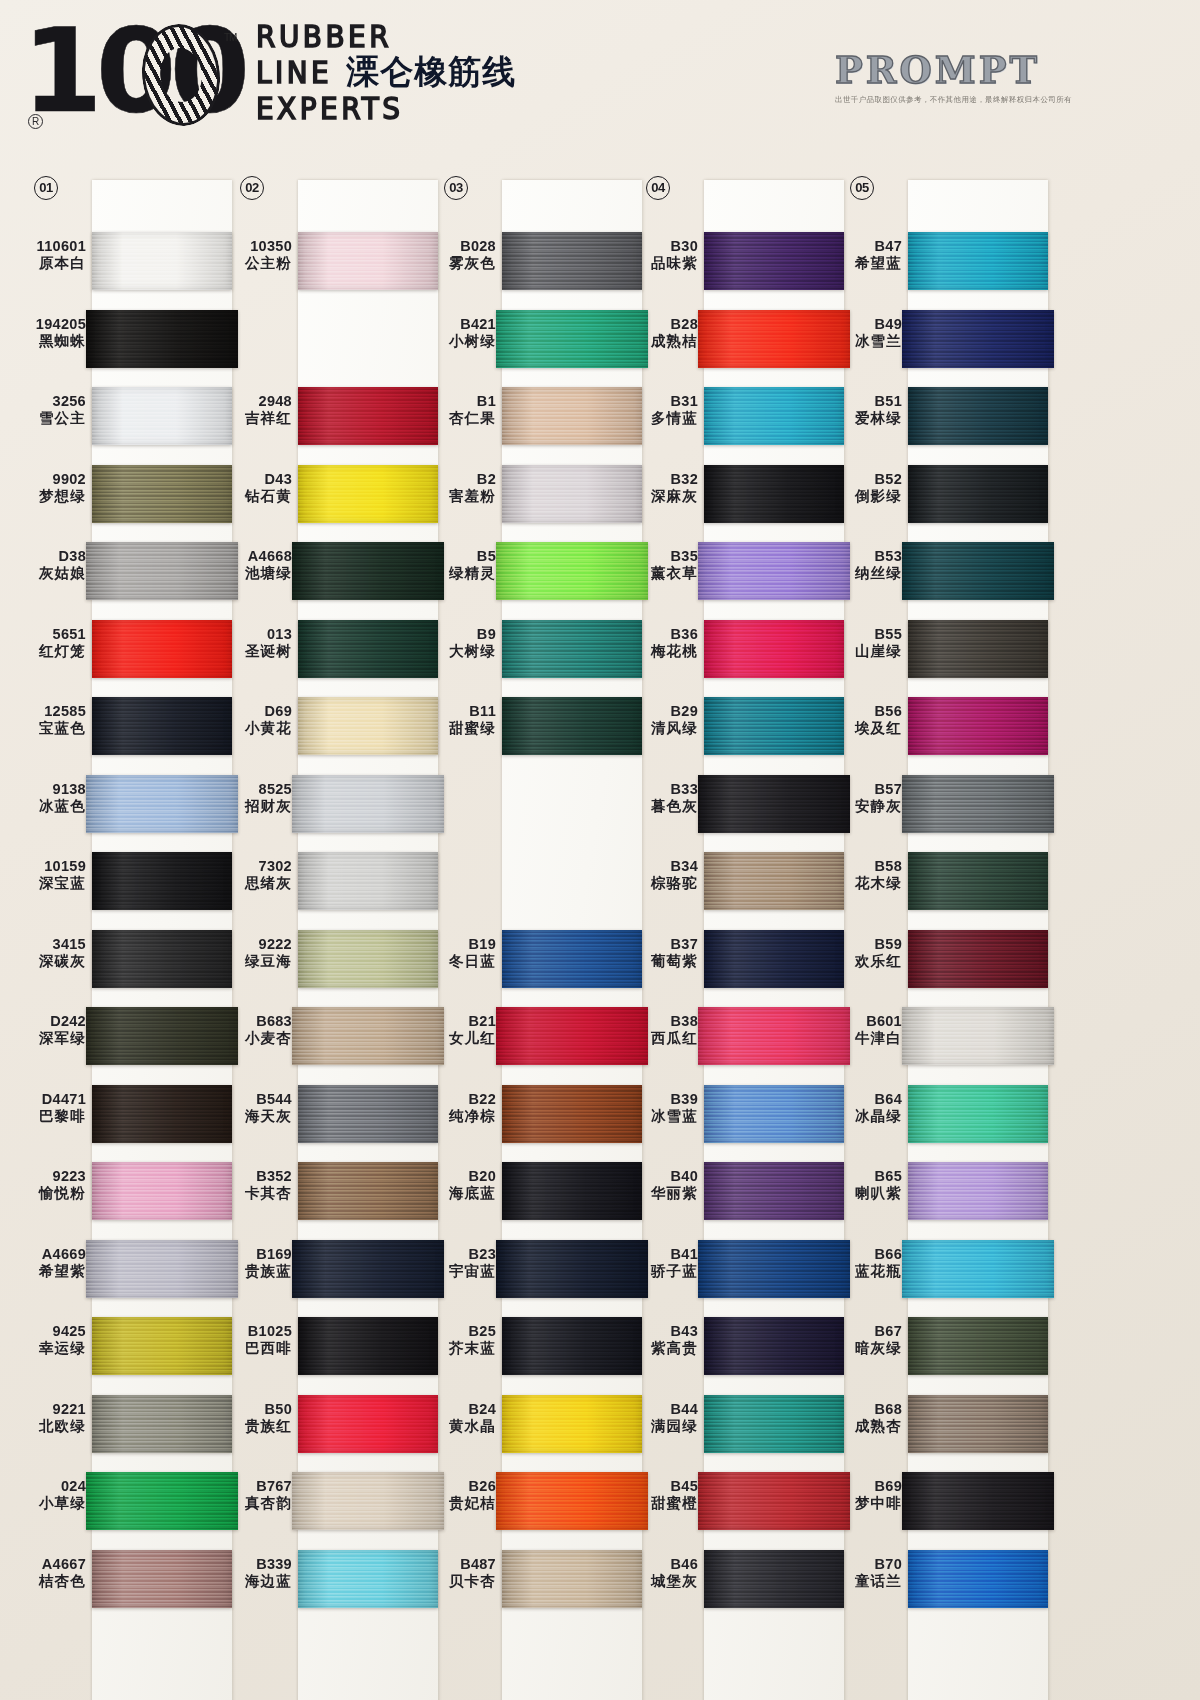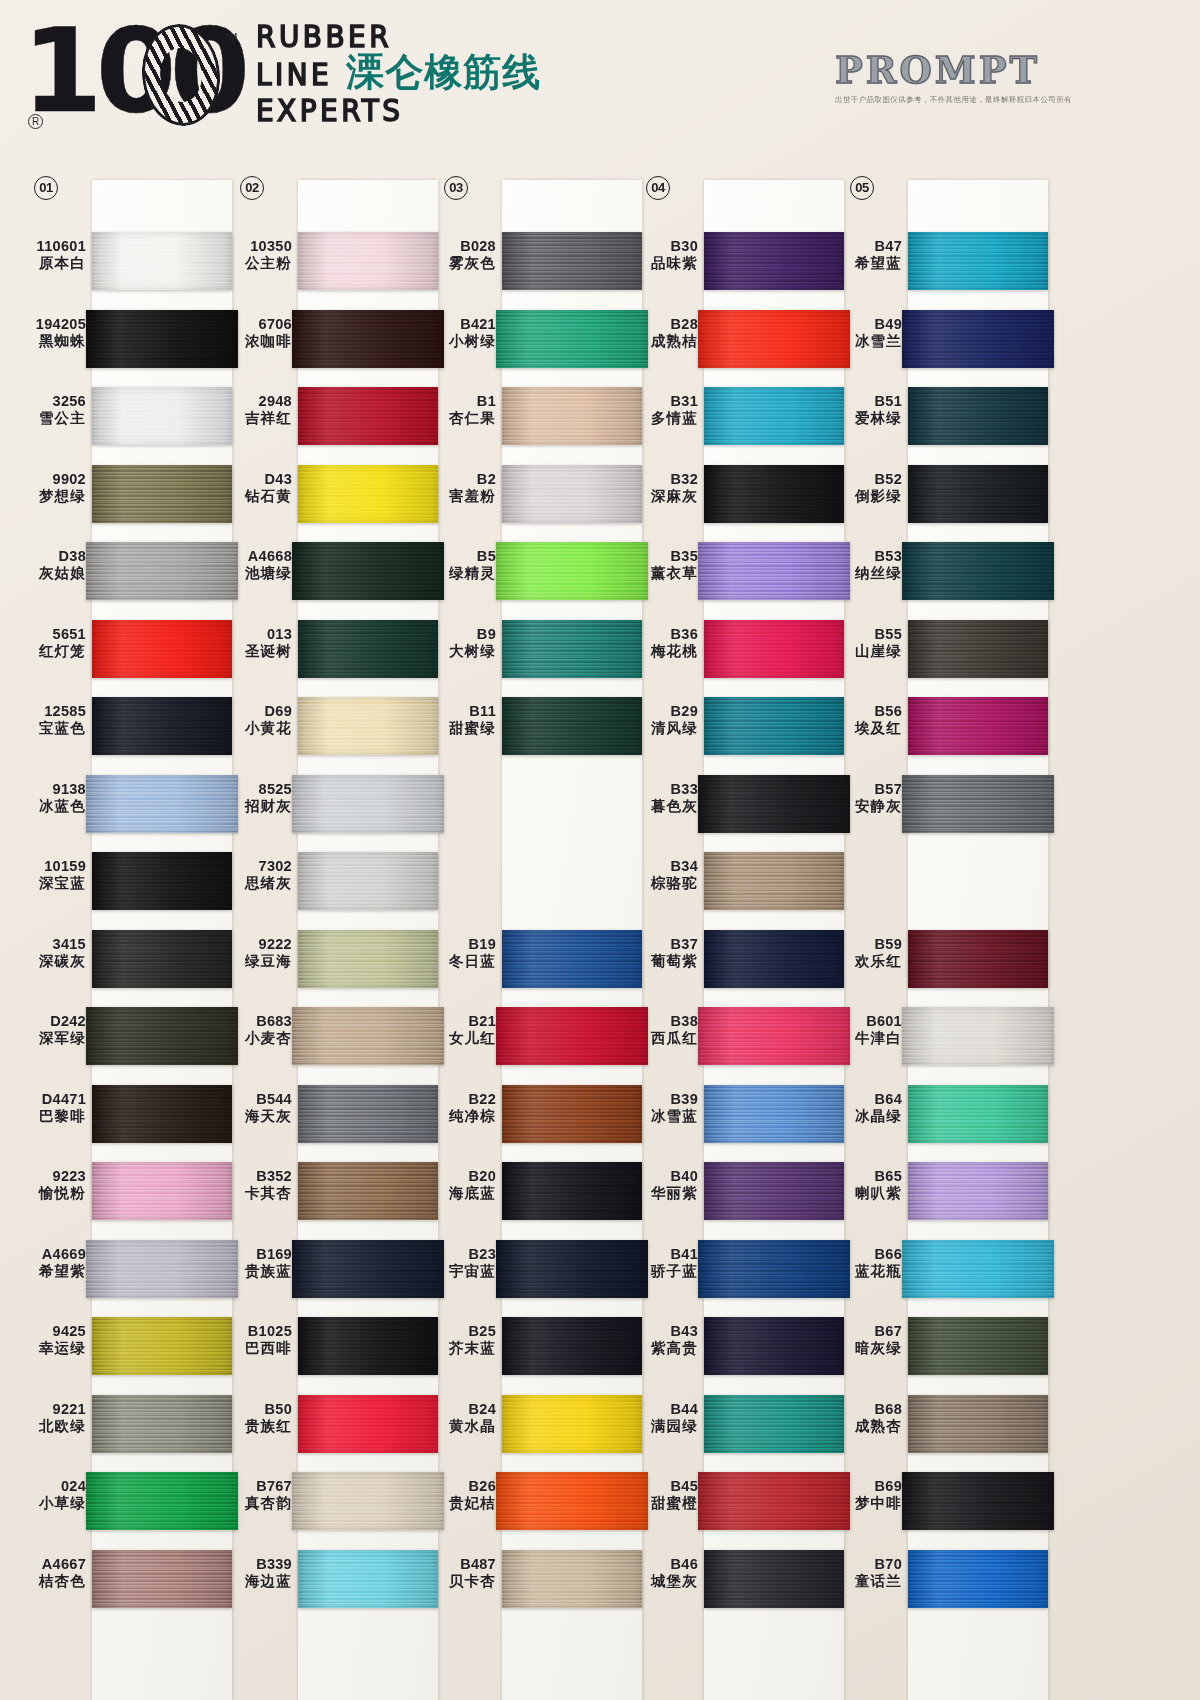--- a/index.html
+++ b/index.html
@@ -40,21 +40,21 @@
   #logo-words { margin-left: 34px; }
   .lw-row { display: flex; align-items: baseline; }
   .lw {
     font-family: "DejaVu Sans", sans-serif;
     font-size: 31px; font-weight: 400; color: #1d1c20;
     letter-spacing: 3.5px; line-height: 36px;
     -webkit-text-stroke: 1.6px #1d1c20;
     font-stretch: condensed;
   }
   .lw-cn {
-    font-size: 38px; font-weight: 700; color: #0f766e;
+    font-size: 33px; font-weight: 700; color: #0f172a;
     margin-left: 14px; letter-spacing: 1px; line-height: 36px;
   }
   #brand { position: absolute; right: 128px; top: 48px; text-align: left; }
   #brand-mark {
     font-family: "DejaVu Serif", serif;
     font-size: 37px; font-weight: 700; letter-spacing: 3px;
     color: #9aa0a8;
     -webkit-text-stroke: 1.3px #5d6168;
     text-shadow: 1px 1px 0 #cfd3d8;
   }
@@ -267,27 +267,20 @@
     <div class="col" style="left: 228px;">
       <div class="col-head">02</div>
       <div class="strip"></div>
       <div class="row" style="top: 46px;">
         <div class="lbl">
           <div class="code">10350</div>
           <div class="name">公主粉</div>
         </div>
         <div class="sw" title="10350 公主粉" style="background: rgb(243, 217, 222);"></div>
       </div>
-      <div class="row" style="top: 123.5px;">
-        <div class="lbl">
-          <div class="code">6706</div>
-          <div class="name">浓咖啡</div>
-        </div>
-        <div class="sw wide" title="6706 浓咖啡" style="background: rgb(43, 20, 18);"></div>
-      </div>
       <div class="row" style="top: 201px;">
         <div class="lbl">
           <div class="code">2948</div>
           <div class="name">吉祥红</div>
         </div>
         <div class="sw" title="2948 吉祥红" style="background: rgb(180, 18, 38);"></div>
       </div>
       <div class="row" style="top: 278.5px;">
         <div class="lbl">
           <div class="code">D43</div>
@@ -692,20 +685,27 @@
         </div>
         <div class="sw" title="B56 埃及红" style="background: rgb(167, 20, 95);"></div>
       </div>
       <div class="row" style="top: 588.5px;">
         <div class="lbl">
           <div class="code">B57</div>
           <div class="name">安静灰</div>
         </div>
         <div class="sw wide" title="B57 安静灰" style="background: rgb(102, 107, 110);"></div>
       </div>
+      <div class="row" style="top: 666px;">
+        <div class="lbl">
+          <div class="code">B58</div>
+          <div class="name">花木绿</div>
+        </div>
+        <div class="sw" title="B58 花木绿" style="background: rgb(39, 63, 51);"></div>
+      </div>
       <div class="row" style="top: 743.5px;">
         <div class="lbl">
           <div class="code">B59</div>
           <div class="name">欢乐红</div>
         </div>
         <div class="sw" title="B59 欢乐红" style="background: rgb(100, 20, 34);"></div>
       </div>
       <div class="row" style="top: 821px;">
         <div class="lbl">
           <div class="code">B601</div>

